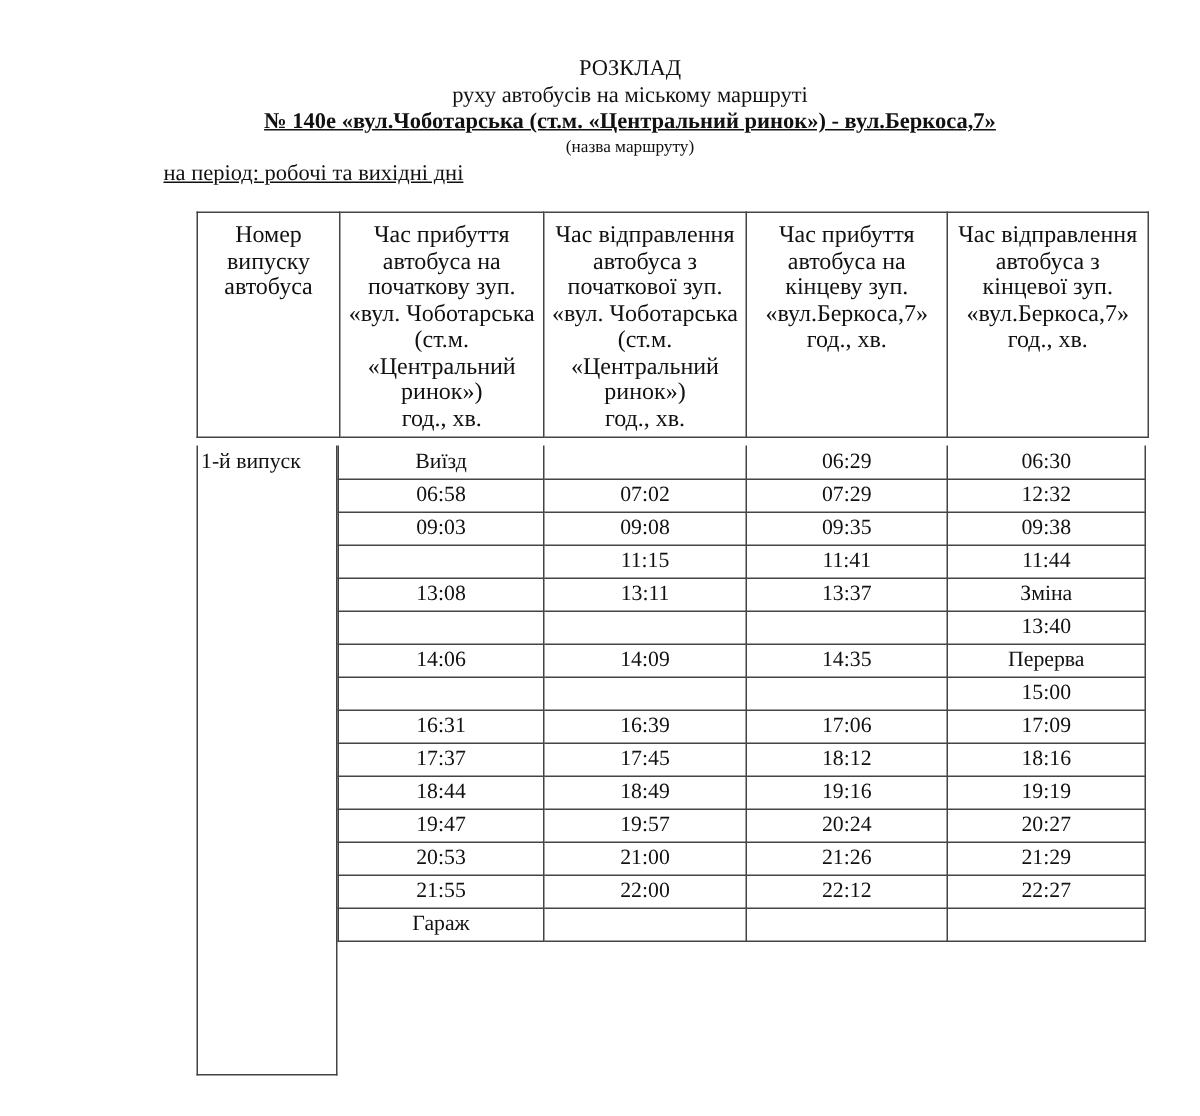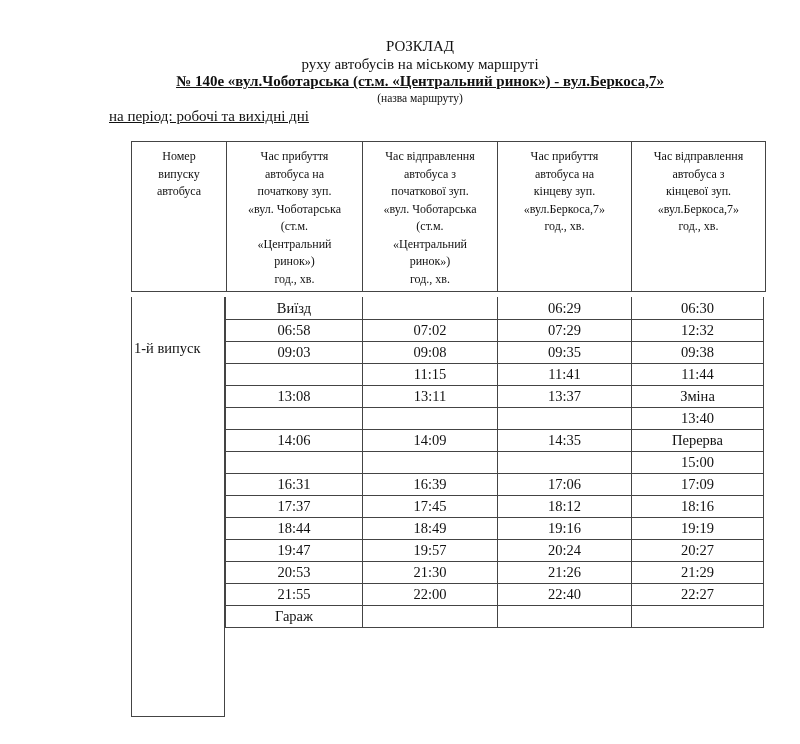--- a/index.html
+++ b/index.html
@@ -6,26 +6,26 @@
   body { width: 800px; height: 744px; position: relative; overflow: hidden;
          font-family: "Liberation Serif", serif; color: #111; }
   .center-line { position: absolute; left: 0; width: 840px; text-align: center; white-space: nowrap; }
   #t1 { top: 38px; font-size: 15px; }
   #t2 { top: 56px; font-size: 15px; }
   #t3 { top: 73px; font-size: 15px; font-weight: bold; text-decoration: underline; }
   #t4 { top: 92px; font-size: 11.5px; }
   #period { position: absolute; left: 76px; top: 108px; font-size: 15px; text-decoration: underline; white-space: nowrap; margin-left: 33px; }
 
   table.hdr { position: absolute; left: 131px; top: 141px; border-collapse: collapse; table-layout: fixed; }
-  table.hdr th { border: 1.4px solid #444; font-weight: normal; font-size: 12px; line-height: 17.5px;
+  table.hdr th { border: 1.4px solid #444; font-weight: normal; font-size: 16px; line-height: 17.5px;
                  vertical-align: top; text-align: center; padding: 6px 1px 0 1px; height: 150px; box-sizing: border-box; }
 
   .left-col { position: absolute; left: 131px; top: 297px; width: 94px; height: 420px;
               border: 1.4px solid #444; border-top: none; box-sizing: border-box; }
-  .left-col span { position: absolute; left: 2px; top: 3px; font-size: 14.5px; white-space: nowrap; margin-top: 40px; }
+  .left-col span { position: absolute; left: 2px; top: 3px; font-size: 14.5px; white-space: nowrap; }
 
   table.body { position: absolute; left: 225px; top: 297px; border-collapse: collapse; table-layout: fixed; padding-left: 16px; }
   table.body td { border: 1.4px solid #444; font-size: 14.5px; text-align: center; height: 22px;
                   padding: 0; box-sizing: border-box; line-height: 20px; white-space: nowrap; }
   table.body tr:first-child td { border-top: none; }
 </style>
 </head>
 <body>
 
 <div id="t1" class="center-line">РОЗКЛАД</div>
@@ -166,28 +166,28 @@
         <td>19:19</td>
       </tr>
       <tr>
         <td>19:47</td>
         <td>19:57</td>
         <td>20:24</td>
         <td>20:27</td>
       </tr>
       <tr>
         <td>20:53</td>
-        <td>21:30</td>
+        <td>21:00</td>
         <td>21:26</td>
         <td>21:29</td>
       </tr>
       <tr>
         <td>21:55</td>
         <td>22:00</td>
-        <td>22:40</td>
+        <td>22:12</td>
         <td>22:27</td>
       </tr>
       <tr>
         <td>Гараж</td>
         <td></td>
         <td></td>
         <td></td>
       </tr>
     </tbody>
 </table>

